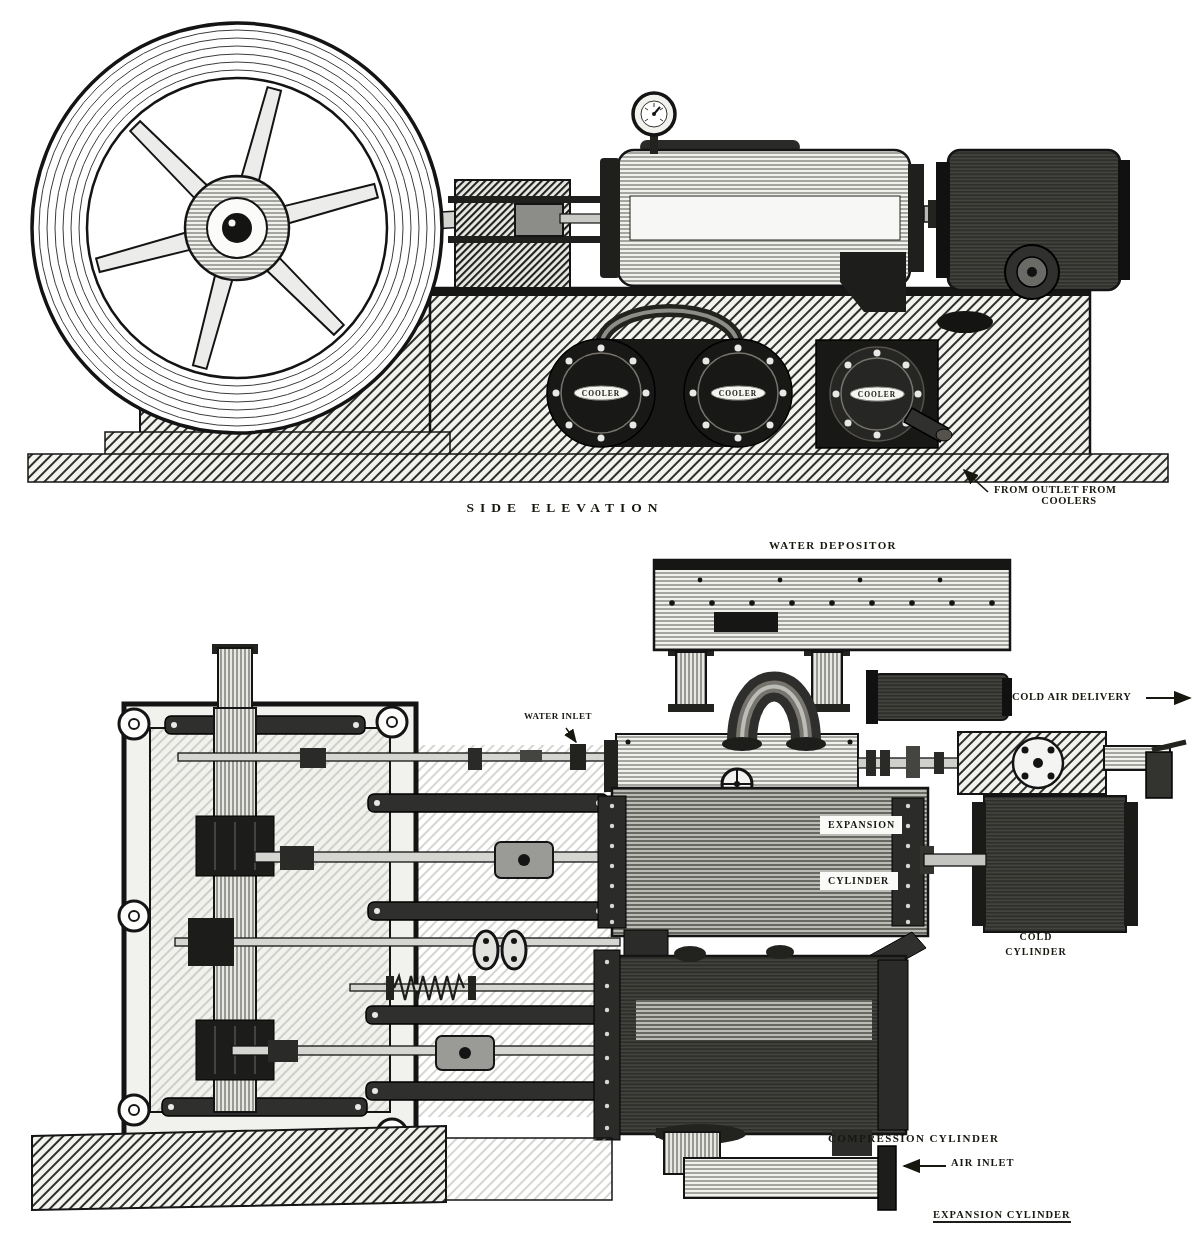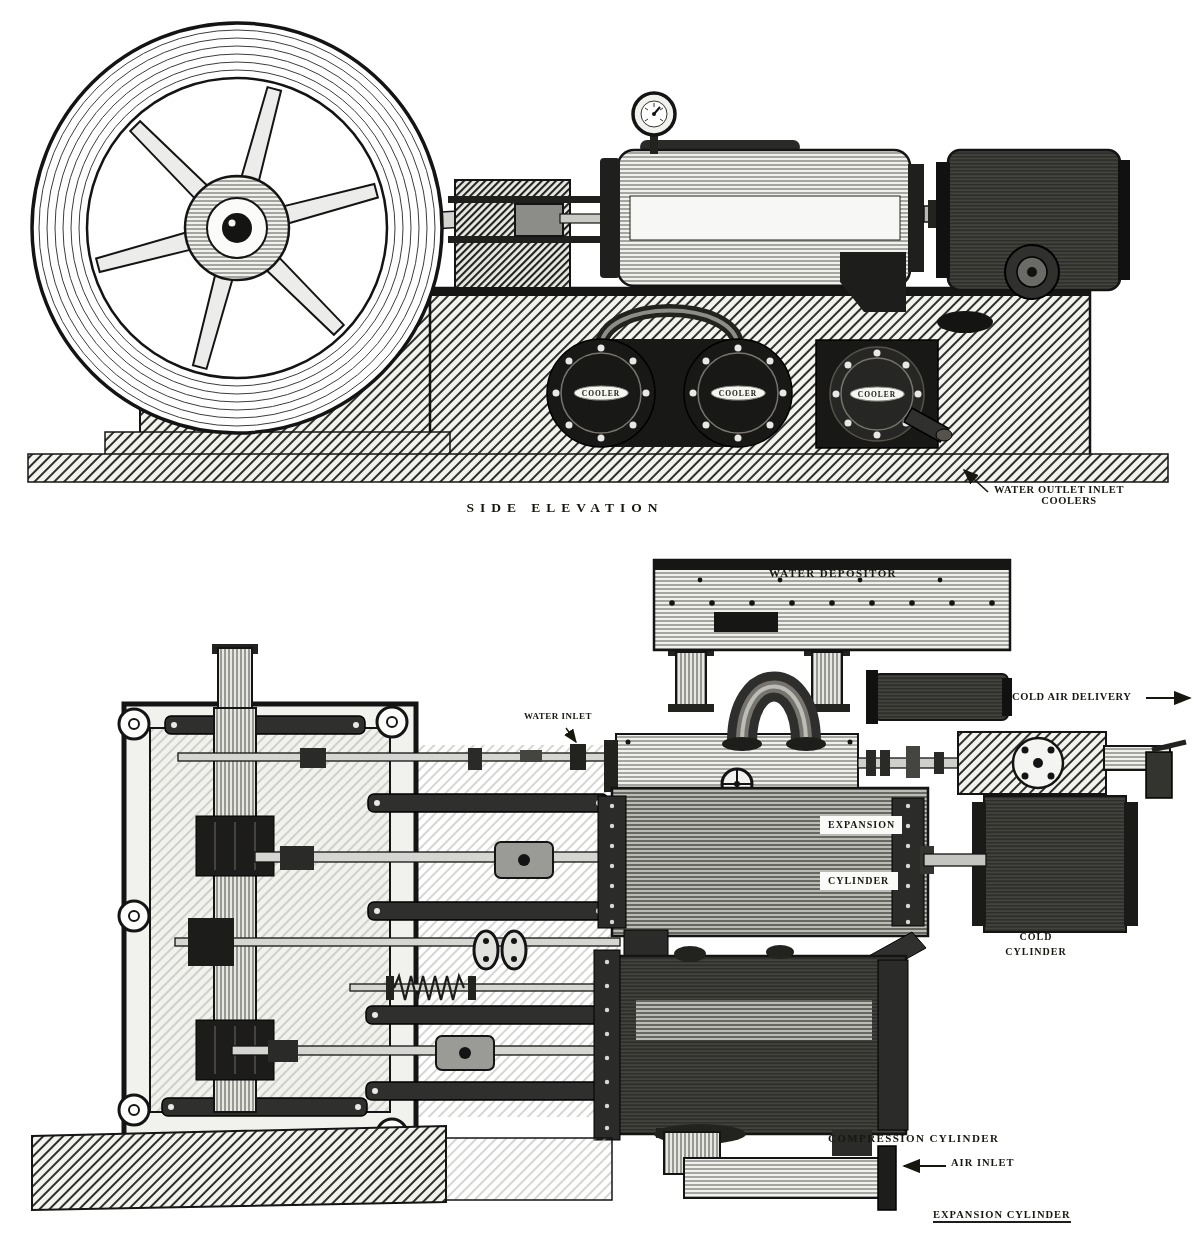--- a/index.html
+++ b/index.html
@@ -432,25 +432,25 @@
   </g>
 </svg>
 
 <span class="lbl pill" style="left:601px;top:393px;">COOLER</span>
 <span class="lbl pill" style="left:738px;top:393px;">COOLER</span>
 <span class="lbl pill" style="left:877px;top:394px;">COOLER</span>
 
 <div class="lbl caption" style="left:415px;top:500px;">SIDE ELEVATION</div>
 
 <div class="lbl" style="left:994px;top:484px;">
-  <div class="small">WATER OUTLET INLET</div>
+  <div class="small">FROM OUTLET FROM</div>
   <div class="small center" style="width:150px;">COOLERS</div>
 </div>
 
-<div class="lbl mid center" style="left:733px;top:539px;width:200px;margin-top:28px;">WATER DEPOSITOR</div>
+<div class="lbl mid center" style="left:733px;top:539px;width:200px;">WATER DEPOSITOR</div>
 
 <span class="lbl small" style="left:1012px;top:691px;">COLD AIR DELIVERY</span>
 
 <span class="lbl tiny" style="left:524px;top:711px;">WATER INLET</span>
 
 <span class="lbl small" style="left:828px;top:819px;letter-spacing:1px;font-size:10px;">EXPANSION</span>
 <span class="lbl small" style="left:828px;top:875px;letter-spacing:1px;font-size:10px;">CYLINDER</span>
 
 <div class="lbl center twoline" style="left:966px;top:929px;width:140px;font-size:10px;letter-spacing:1px;">
   <div>COLD</div>

